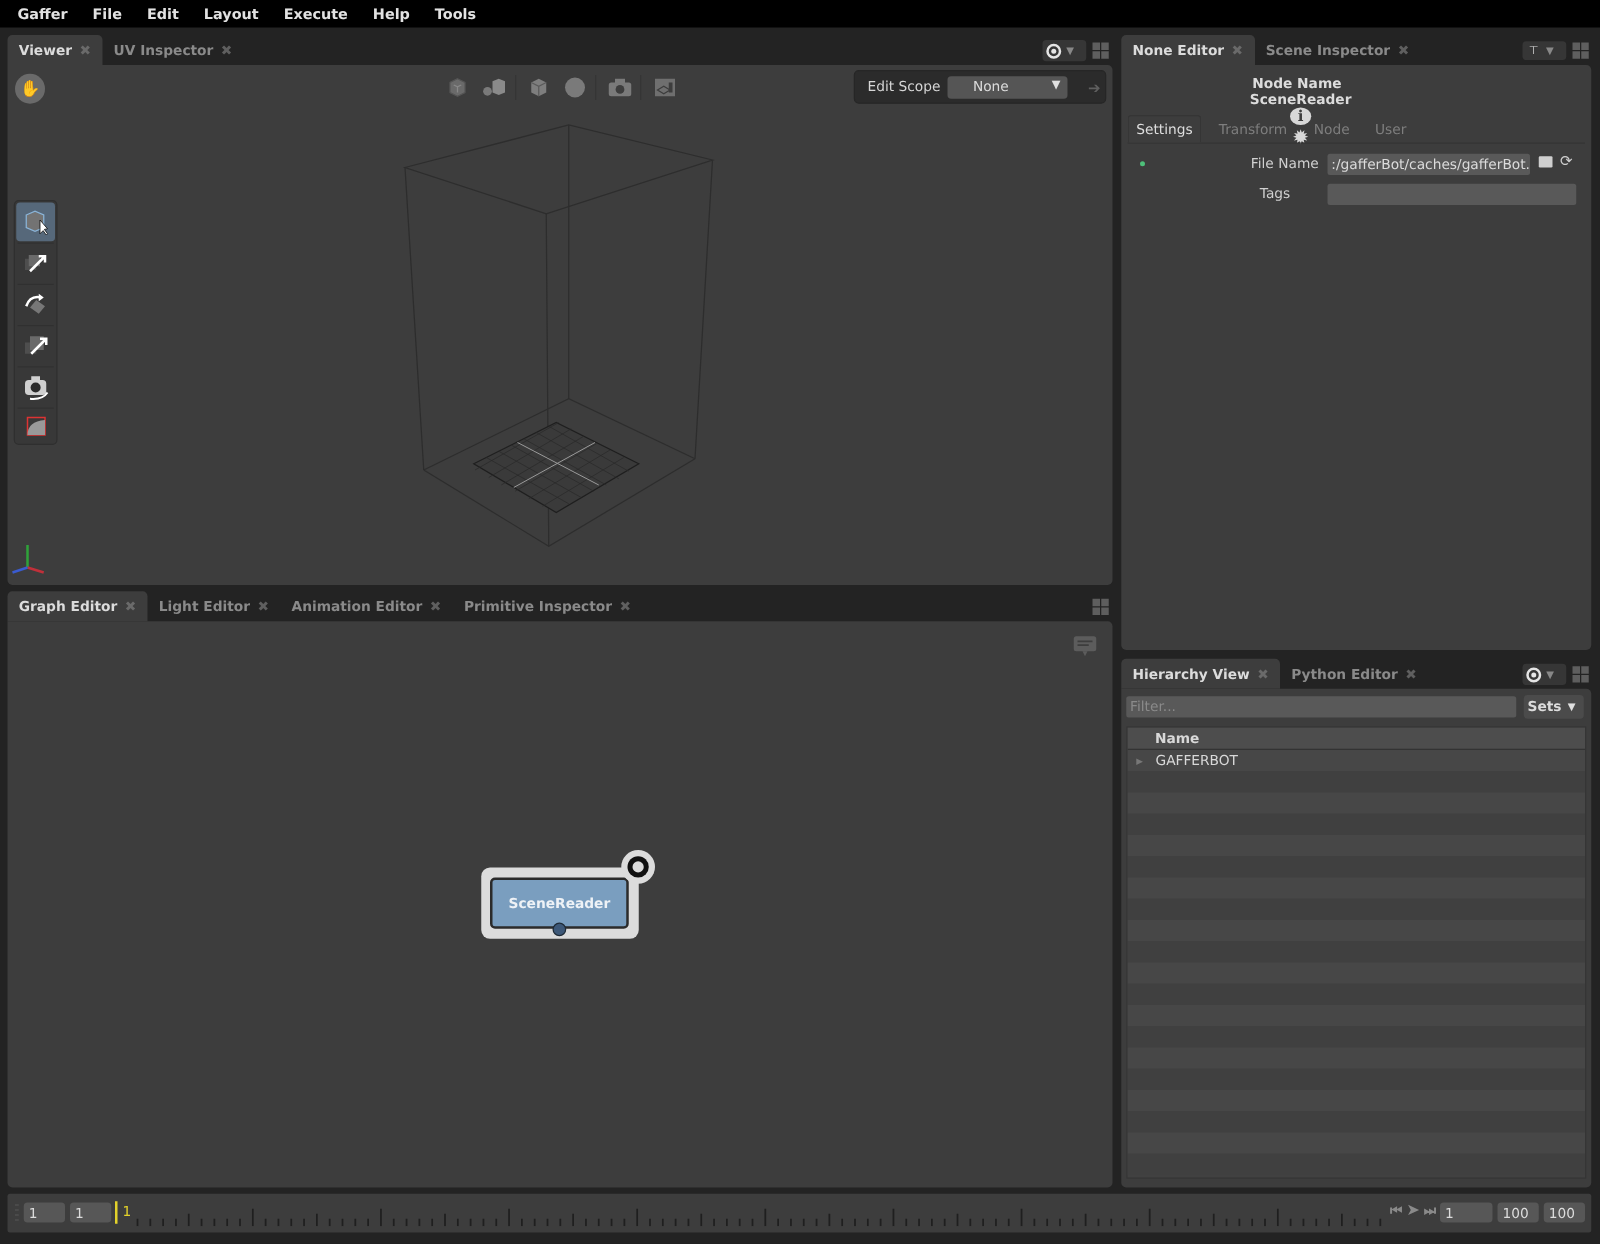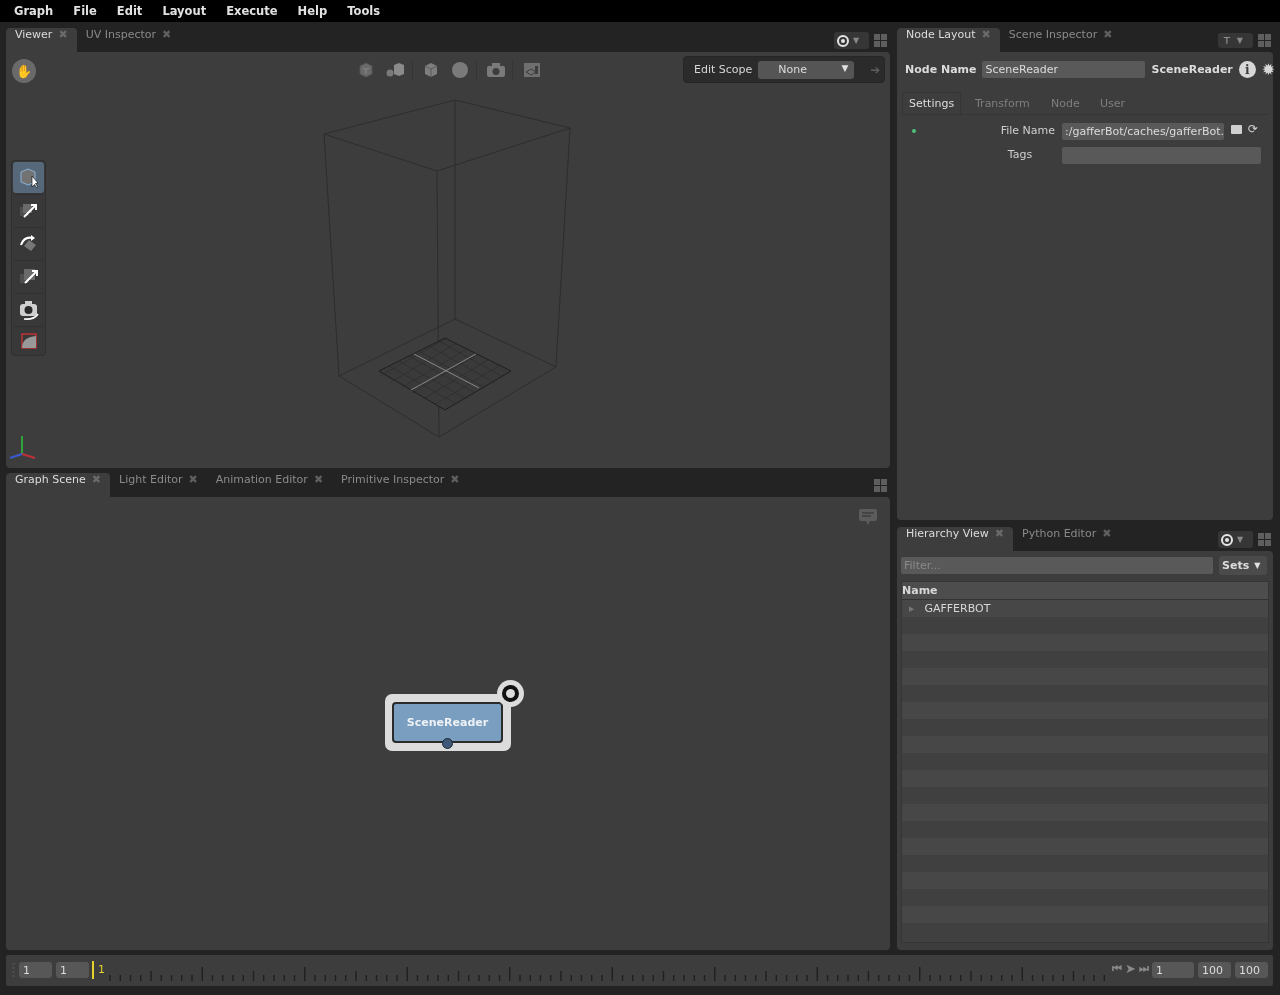--- a/index.html
+++ b/index.html
@@ -2,21 +2,21 @@
 <html><head>
 <meta charset="utf-8">
 <style>
   * { box-sizing: border-box; margin: 0; padding: 0; }
   html, body { width: 1280px; height: 995px; overflow: hidden; background: #232323; font-family: "DejaVu Sans", sans-serif; font-size: 11px; color: #d8d8d8; }
   .menubar { position: absolute; left: 0; top: 0; width: 1280px; height: 22px; background: #000; display: flex; align-items: center; padding-left: 14px; }
   .menubar .mi { color: #e2e2e2; font-weight: bold; font-size: 11.5px; margin-right: 20px; cursor: default; }
 
   .panel { position: absolute; }
   .tabbar { position: absolute; left: 0; top: 0; right: 0; height: 24px; display: flex; align-items: flex-end; }
-  .tab { height: 24px; padding: 0 9px; display: flex; align-items: flex-start; font-weight: normal; font-size: 11px; color: #8a8a8a; }
+  .tab { height: 24px; padding: 0 9px; display: flex; align-items: center; font-weight: bold; font-size: 11px; color: #8a8a8a; }
   .tab.active { background: #3d3d3d; color: #dcdcdc; border-radius: 4px 4px 0 0; }
   .tab .x { margin-left: 6px; color: #5f5f5f; font-size: 11px; }
   .tab.active .x { color: #6a6a6a; }
   .body { position: absolute; left: 0; right: 0; bottom: 0; top: 24px; background: #3d3d3d; border-radius: 0 4px 4px 4px; }
 
   .layout-btn { position: absolute; width: 13px; height: 13px; display: grid; grid-template-columns: 6px 6px; grid-template-rows: 6px 6px; gap: 1px; }
   .layout-btn i { background: #5e5e5e; display: block; }
 
   .target-btn { position: absolute; height: 17px; width: 35px; background: #363636; border-radius: 3px; display: flex; align-items: center; padding-left: 3px; gap: 4px; }
   .target-btn .ring { width: 12px; height: 12px; border-radius: 50%; border: 2px solid #e5e5e5; position: relative; }
@@ -44,21 +44,21 @@
   .subtab.active { background: #3d3d3d; color: #dedede; border-radius: 3px 3px 0 0; border: 1px solid #353535; border-bottom: none; }
 
   
   .timeline { position: absolute; left: 6px; top: 955px; width: 1267px; height: 31px; background: #3d3d3d; border-radius: 2px; }
   .tfield { position: absolute; top: 7px; height: 16px; background: #575757; border-radius: 3px; color: #dcdcdc; font-size: 11px; padding-left: 4px; display: flex; align-items: center; }
 </style>
 </head>
 <body>
 
 <div class="menubar">
-  <span class="mi">Graph</span>
+  <span class="mi">Gaffer</span>
   <span class="mi">File</span>
   <span class="mi">Edit</span>
   <span class="mi">Layout</span>
   <span class="mi">Execute</span>
   <span class="mi">Help</span>
   <span class="mi">Tools</span>
 </div>
 
 <div class="panel" style="left:6px; top:28px; width:884px; height:440px;">
   <div class="tabbar">
@@ -200,21 +200,21 @@
 
 <svg style="position:absolute; left:8px; top:433px;" width="30" height="28" viewBox="0 0 30 28">
   <path d="M14 21 L14 3" stroke="#2fa33a" stroke-width="2"></path>
   <path d="M14 21 L27 25" stroke="#c0303a" stroke-width="2"></path>
   <path d="M14 21 L2 25" stroke="#3a5bd0" stroke-width="2"></path>
 </svg>
 
 <div class="panel" style="left:6px; top:473px; width:884px; height:477px;">
   <div class="tabbar">
     <div class="tab active">
-        <span>Graph Scene</span>
+        <span>Graph Editor</span>
         <span class="x">✖</span>
       </div>
     <div class="tab">
         <span>Light Editor</span>
         <span class="x">✖</span>
       </div>
     <div class="tab">
         <span>Animation Editor</span>
         <span class="x">✖</span>
       </div>
@@ -245,42 +245,42 @@
 </div>
 <div style="position:absolute; left:497px; top:680px; width:27px; height:27px; border-radius:50%; background:#dcdcdc; display:flex; align-items:center; justify-content:center;">
   <div style="width:17px; height:17px; border-radius:50%; background:#111; display:flex; align-items:center; justify-content:center;">
       <div style="width:9px; height:9px; border-radius:50%; background:#dcdcdc;"></div>
     </div>
 </div>
 
 <div class="panel" style="left:897px; top:28px; width:376px; height:492px;">
   <div class="tabbar">
     <div class="tab active">
-        <span>Node Layout</span>
+        <span>None Editor</span>
         <span class="x">✖</span>
       </div>
     <div class="tab">
         <span>Scene Inspector</span>
         <span class="x">✖</span>
       </div>
   </div>
   <div class="body"></div>
 </div>
 <div style="position:absolute; left:1218px; top:33px; width:35px; height:15px; background:#363636; border-radius:3px; display:flex; align-items:center; padding-left:5px; gap:6px;">
   <span style="color:#ddd; font-size:9px;">⊤</span>
     <span style="color:#888; font-size:8px;">▼</span>
 </div>
 <div class="layout-btn" style="left:1258px; top:34px;">
     <i></i>
     <i></i>
     <i></i>
     <i></i>
   </div>
 
-<div class="ne-row" style="left:905px; top:60px; height:19px;">
+<div class="ne-row" style="left:953px; top:60px; height:19px;flex-direction:column;">
   <span style="font-weight:bold; color:#dcdcdc; font-size:11px;">Node Name</span>
   <div class="field" style="margin-left:6px; width:163px;">SceneReader</div>
   <span style="margin-left:6px; font-weight:bold; color:#dcdcdc; font-size:11px;">SceneReader</span>
   <span style="margin-left:6px; width:17px; height:17px; border-radius:50%; background:#d8d8d8; color:#3d3d3d; font-weight:bold; font-family:'DejaVu Serif', serif; font-size:12px; display:flex; align-items:center; justify-content:center;">i</span>
   <span style="margin-left:6px; color:#d8d8d8; font-size:16px;">✹</span>
 </div>
 
 <div style="position:absolute; left:902px; top:114px; width:366px; height:1px; background:#353535;"></div>
 <div class="subtab active" style="left:902px;">Settings</div>
 <div class="subtab" style="left:969px;">Transform</div>
@@ -322,21 +322,21 @@
   </div>
 
 <input style="position: absolute; left: 901px; top: 557px; width: 312px; height: 17px; background: rgb(89, 89, 89); border: none; border-radius: 2px; color: rgb(221, 221, 221); font-size: 11px; padding-left: 3px; font-family: &quot;DejaVu Sans&quot;, sans-serif; outline: none;" placeholder="Filter...">
 <style> input::placeholder { color:#8a8a8a; }</style>
 <div style="position:absolute; left:1219px; top:556px; width:48px; height:19px; background:#4b4b4b; border-radius:3px; display:flex; align-items:center; padding-left:3px; gap:5px;">
   <span style="font-weight:bold; color:#dcdcdc;">Sets</span>
     <span style="font-size:8px; color:#e0e0e0;">▼</span>
 </div>
 
 <div style="position:absolute; left:901px; top:581px; width:368px; height:362px; background:#414141; border:1px solid #353535; overflow:hidden;">
-  <div style="height:18px; background:#4d4d4d; border-bottom:1px solid #333; display:flex; align-items:center; padding-left:0;">
+  <div style="height:18px; background:#4d4d4d; border-bottom:1px solid #333; display:flex; align-items:center; padding-left:22px;">
     <span style="font-weight:bold; color:#d8d8d8;">Name</span>
   </div>
   <div id="hrows">
       <div style="height: 17px; background: rgb(71, 71, 71);"></div>
       <div style="height: 17px; background: rgb(64, 64, 64);"></div>
       <div style="height: 17px; background: rgb(71, 71, 71);"></div>
       <div style="height: 17px; background: rgb(64, 64, 64);"></div>
       <div style="height: 17px; background: rgb(71, 71, 71);"></div>
       <div style="height: 17px; background: rgb(64, 64, 64);"></div>
       <div style="height: 17px; background: rgb(71, 71, 71);"></div>

